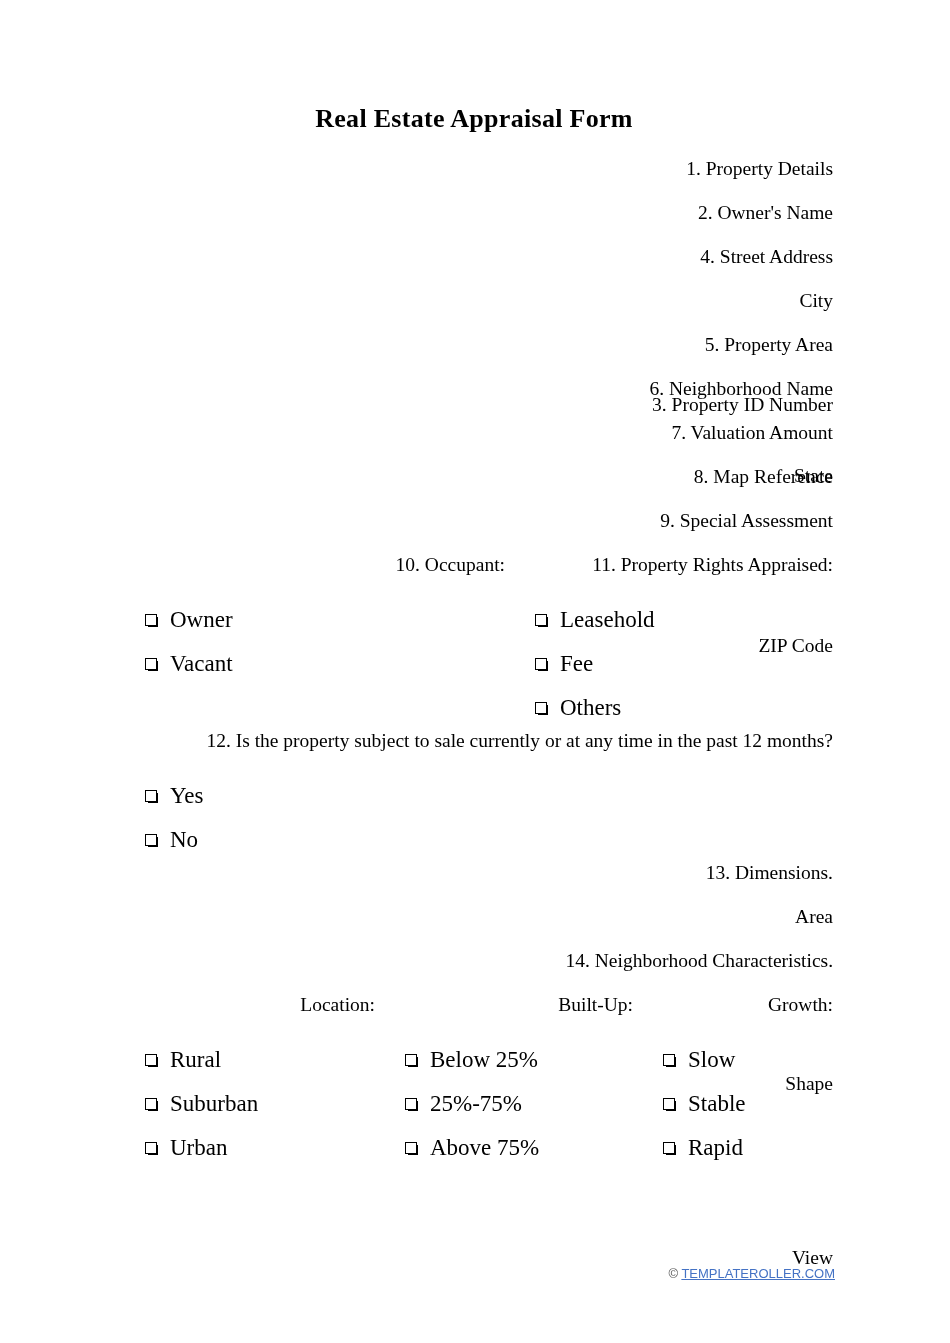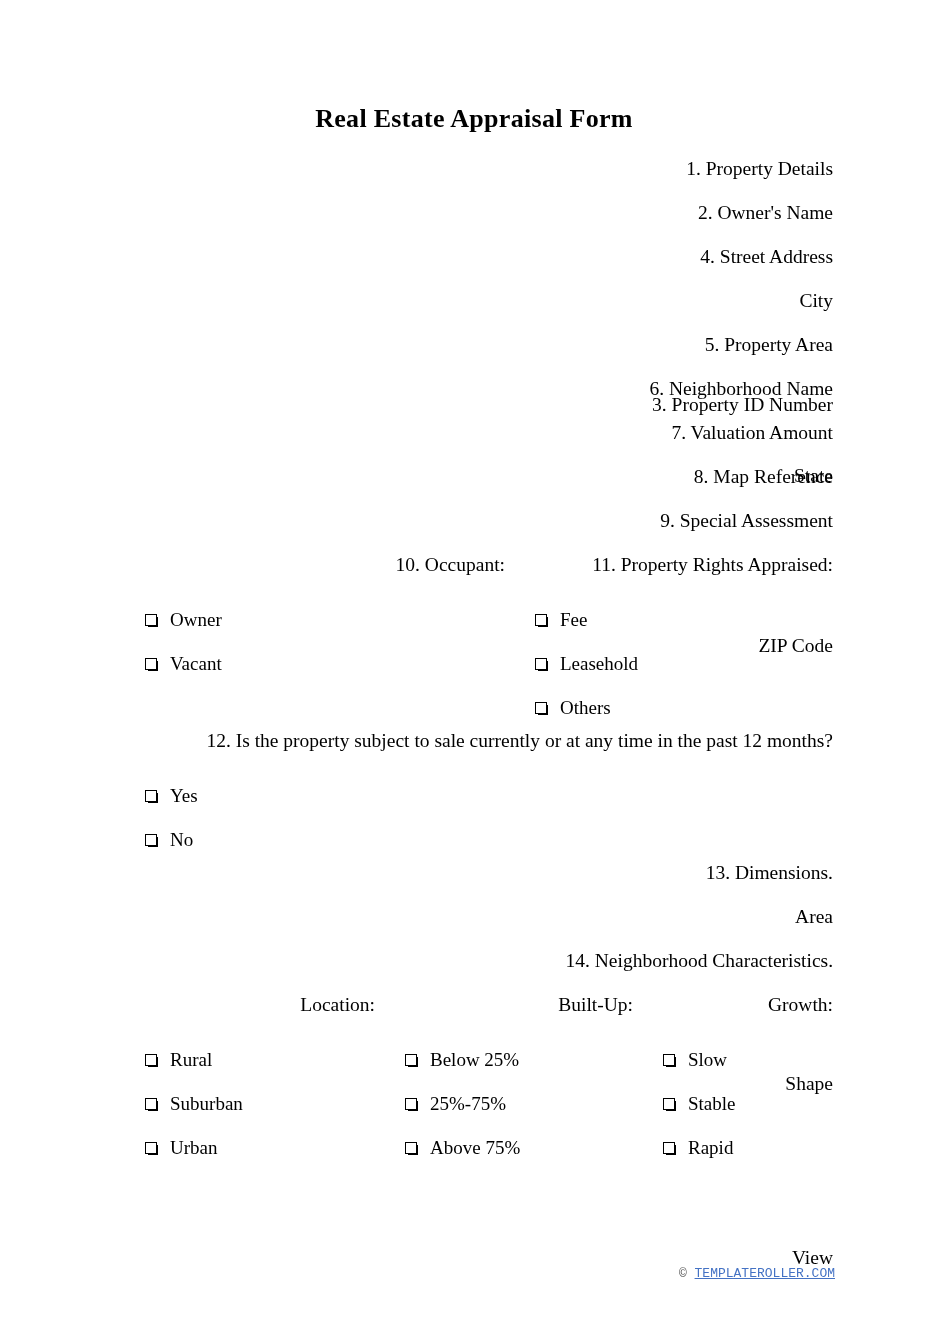--- a/index.html
+++ b/index.html
@@ -48,37 +48,37 @@
   .ml50 { margin-left: 50px; }
 
   .two-col { display: grid; grid-template-columns: 390px 1fr; }
   .three-col { display: grid; grid-template-columns: 260px 258px 1fr; }
 
   .cb-row {
     display: flex;
     align-items: center;
     height: 44px;
     padding-left: 30px;
-    font-size: 19px;
+    font-size: 23px;
     cursor: default;
   }
   .cb {
     flex: 0 0 auto;
     width: 12px; height: 12px;
     border: 1.6px solid #000;
     background: #fff;
     box-shadow: 2px 2px 0 -1px #000;
     display: inline-block;
     margin-right: 13px;
   }
   .footer {
     position: absolute;
     top: 1266px;
     right: 115px;
-    font-family: Liberation Mono, monospace;
+    font-family: Liberation Sans, sans-serif;
     font-size: 13px;
     color: #555;
   }
   .footer a {
     color: var(--link-color, #4472c4);
     text-decoration: underline;
   }
 </style>
 </head>
 <body>
@@ -151,25 +151,25 @@
         <span class="cb"></span>
         <span>Vacant</span>
       </div>
     </div>
     <div>
       <div class="row">
         <span class="lbl">11. Property Rights Appraised:</span>
       </div>
       <div class="cb-row">
         <span class="cb"></span>
+        <span>Leasehold</span>
+      </div>
+      <div class="cb-row">
+        <span class="cb"></span>
         <span>Fee</span>
-      </div>
-      <div class="cb-row">
-        <span class="cb"></span>
-        <span>Leasehold</span>
       </div>
       <div class="cb-row">
         <span class="cb"></span>
         <span>Others</span>
       </div>
     </div>
   </div>
 
   <div class="row">
     <span class="lbl">12. Is the property subject to sale currently or at any time in the past 12 months?</span>

